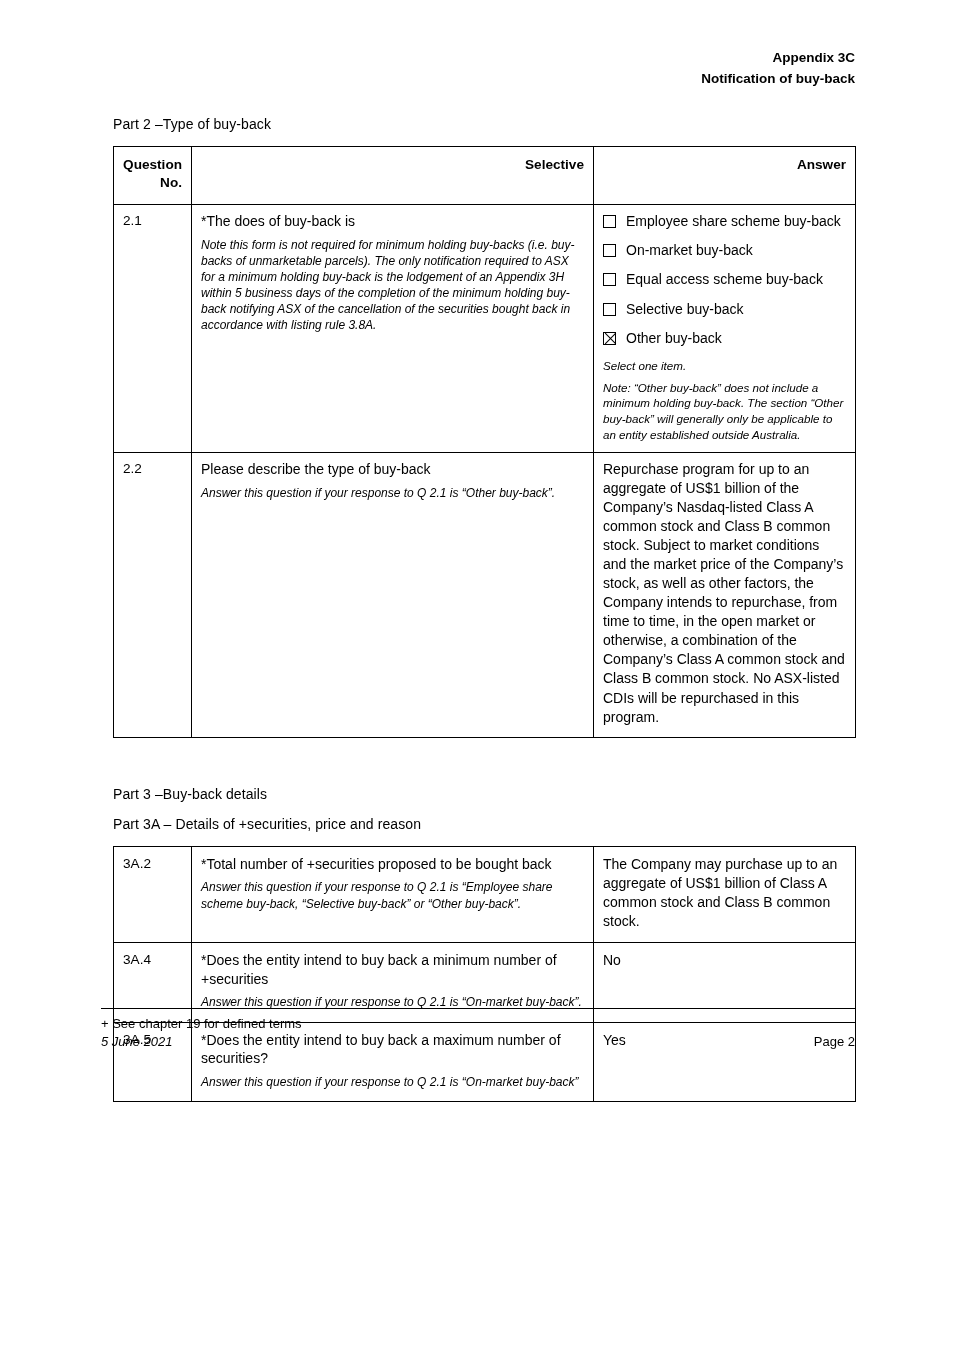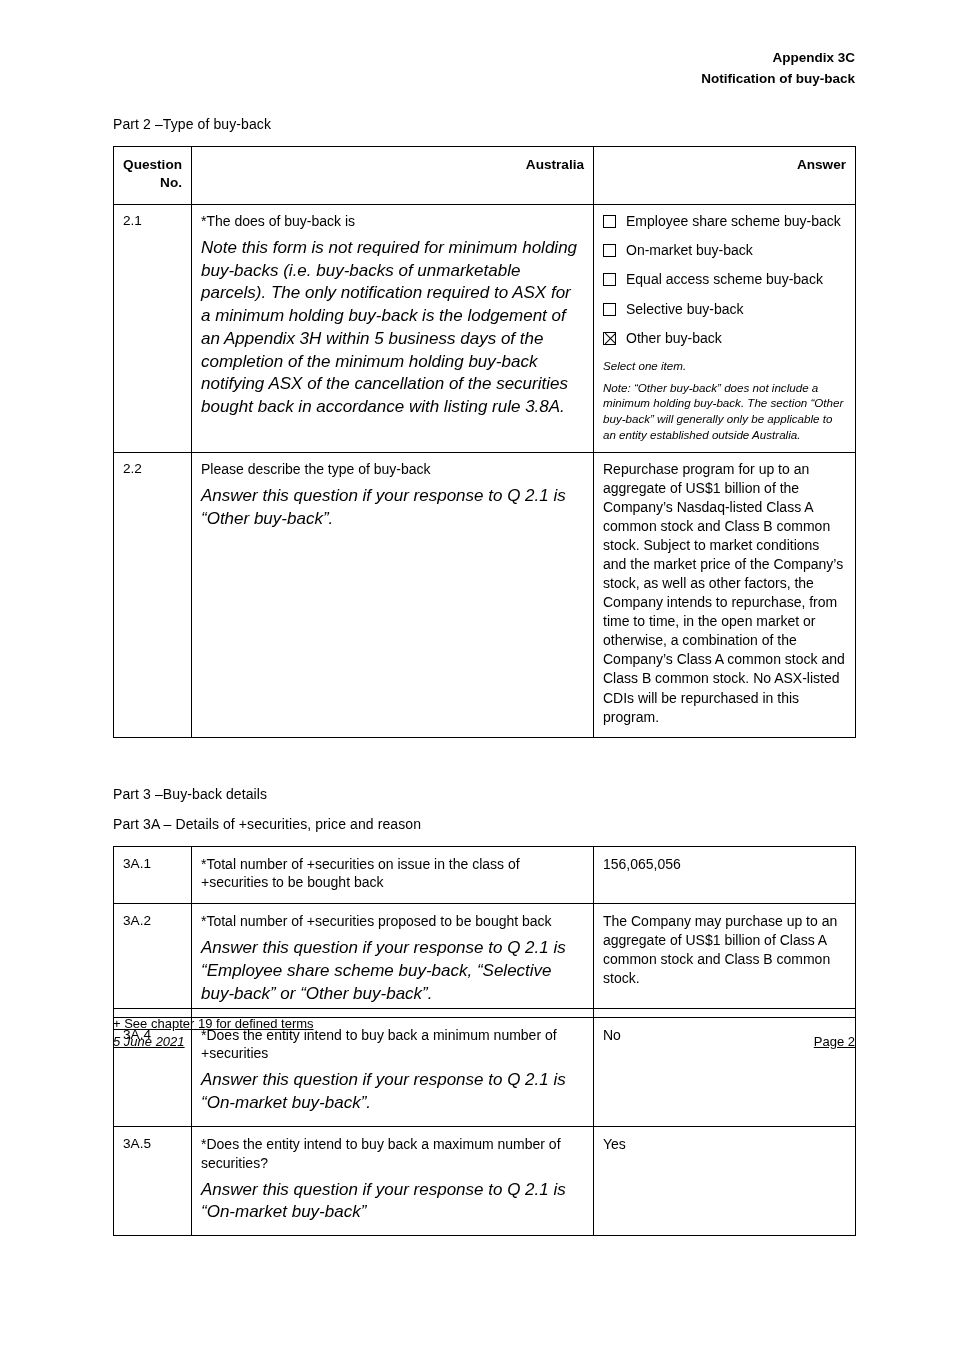--- a/index.html
+++ b/index.html
@@ -59,21 +59,21 @@
     padding-top: 9px;
     padding-bottom: 12px;
     text-align: right;
   }
   .col-no { width: 78px; }
   .col-q  { width: 402px; }
   .col-a  { width: 262px; }
 
   .note {
     font-style: italic;
-    font-size: 17px;
+    font-size: 12px;
     line-height: 1.34;
     margin-top: 6px;
   }
   .qtext { font-size: 14px; line-height: 1.35; }
 
   .opt {
     display: flex;
     align-items: flex-start;
     margin-bottom: 11px;
     font-size: 14px;
@@ -113,24 +113,23 @@
   }
   .ans-text { font-size: 14px; line-height: 1.36; }
 
   table.doc.p3 td { padding: 8px 9px 11px 9px; }
   .p3 .col-no { width: 78px; }
   .p3 .col-q  { width: 402px; }
   .p3 .col-a  { width: 262px; }
 
   .footer {
     position: absolute;
-    left: 113px;
+    left: 101px;
     right: 110px;
     bottom: 40px;
-    text-decoration: underline;
   }
   .footer .rule {
     border-top: 1px solid #000;
     margin-bottom: 7px;
   }
   .footer .line1 { font-size: 13px; }
   .footer .line2 {
     display: flex;
     justify-content: space-between;
     font-size: 13px;
@@ -153,21 +152,21 @@
 
   <table class="doc">
     <colgroup>
       <col class="col-no">
         <col class="col-q">
         <col class="col-a">
     </colgroup>
     <thead>
       <tr>
         <th>Question No.</th>
-        <th>Australia</th>
+        <th>Selective</th>
         <th>Answer</th>
       </tr>
     </thead>
     <tbody>
       <tr>
         <td>2.1</td>
         <td>
           <div class="qtext">*The does of buy-back is</div>
           <div class="note">Note this form is not required for minimum holding buy-backs (i.e. buy-backs of unmarketable parcels). The only notification required to ASX for a minimum holding buy-back is the lodgement of an Appendix 3H within 5 business days of the completion of the minimum holding buy-back notifying ASX of the cancellation of the securities bought back in accordance with listing rule 3.8A.</div>
         </td>
@@ -212,29 +211,20 @@
   <h2 class="part-title spaced-top">Part 3 –Buy-back details</h2>
   <h2 class="part-title sub">Part 3A – Details of +securities, price and reason</h2>
 
   <table class="doc p3">
     <colgroup>
       <col class="col-no">
         <col class="col-q">
         <col class="col-a">
     </colgroup>
     <tbody>
-      <tr>
-        <td>3A.1</td>
-        <td>
-          <div class="qtext">*Total number of +securities on issue in the class of +securities to be bought back</div>
-        </td>
-        <td>
-          <div class="ans-text">156,065,056</div>
-        </td>
-      </tr>
       <tr>
         <td>3A.2</td>
         <td>
           <div class="qtext">*Total number of +securities proposed to be bought back</div>
           <div class="note">Answer this question if your response to Q 2.1 is “Employee share scheme buy-back, “Selective buy-back” or “Other buy-back”.</div>
         </td>
         <td>
           <div class="ans-text">The Company may purchase up to an aggregate of US$1 billion of Class A common stock and Class B common stock.</div>
         </td>
       </tr>

